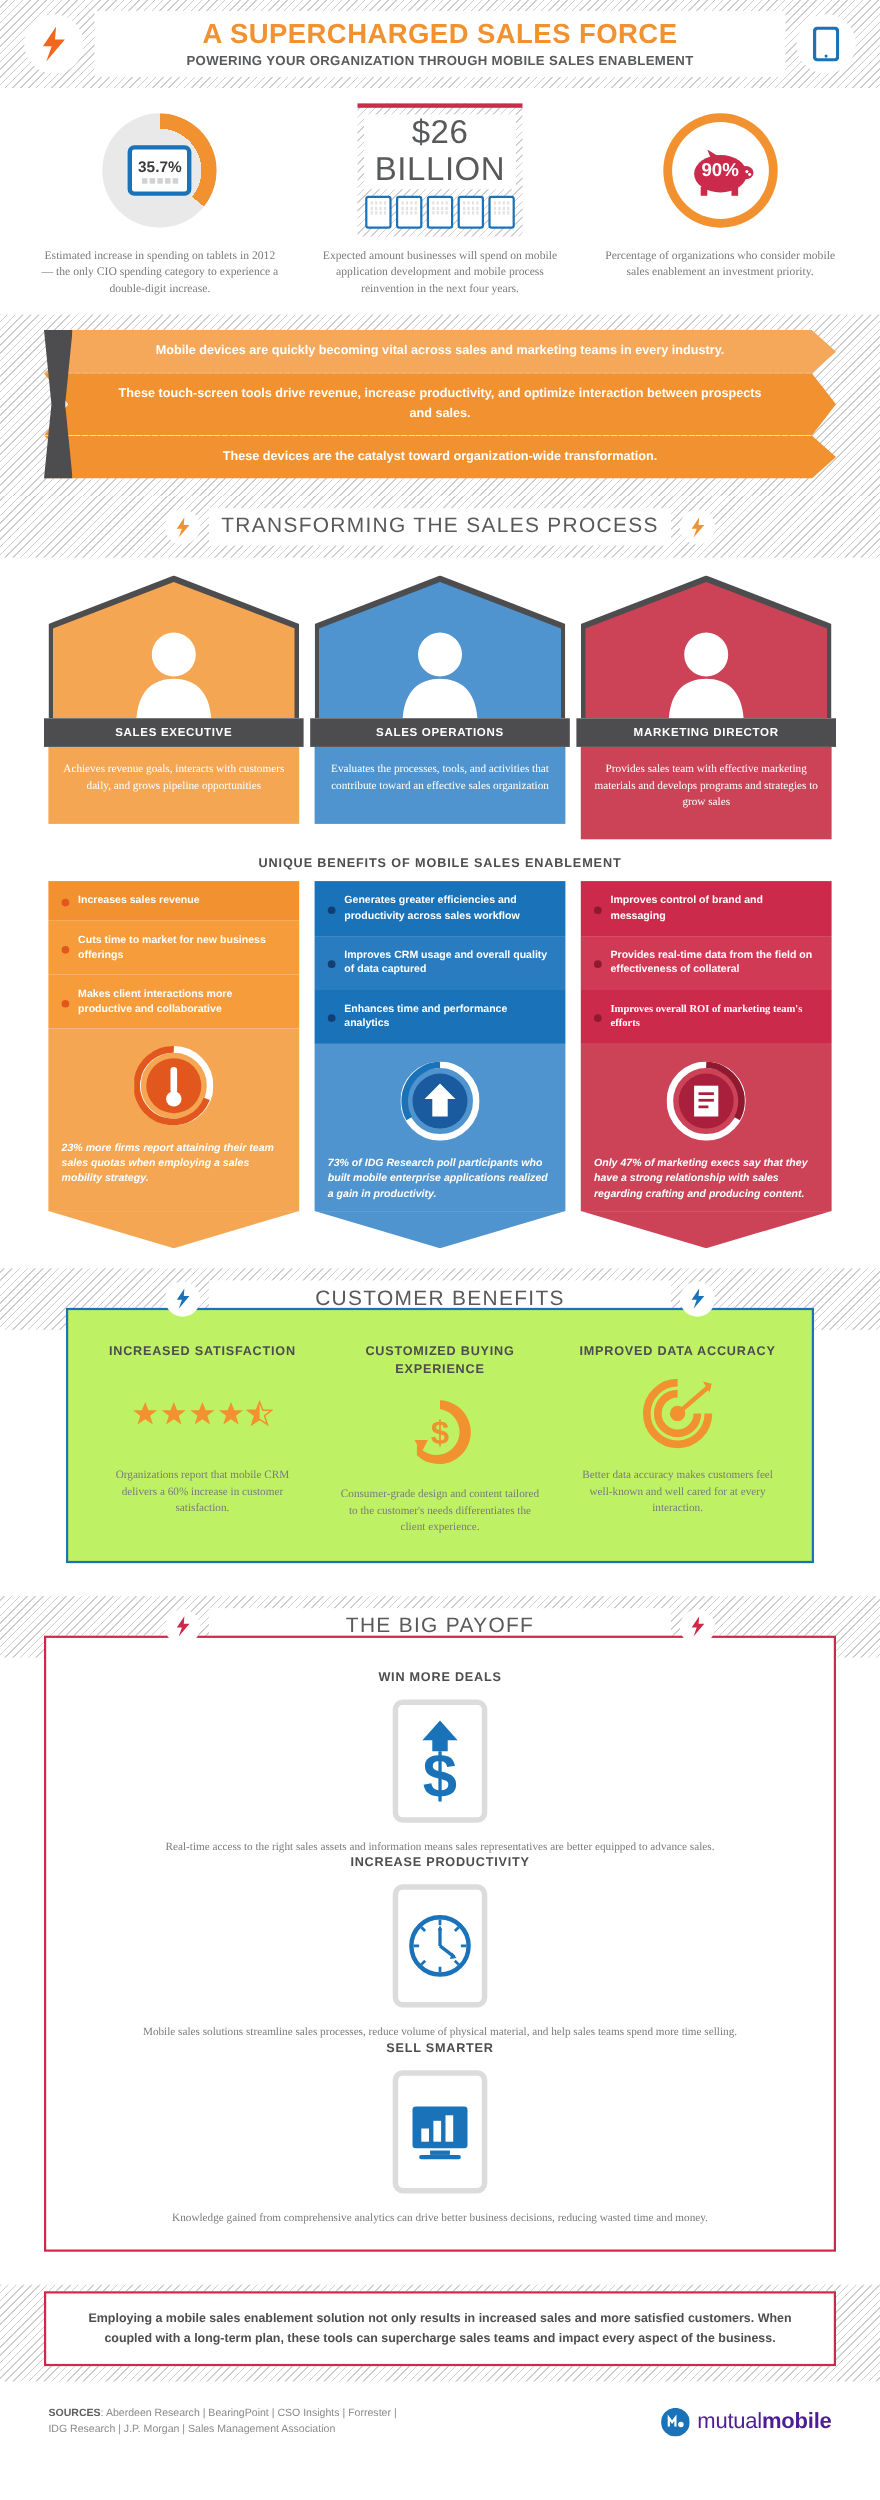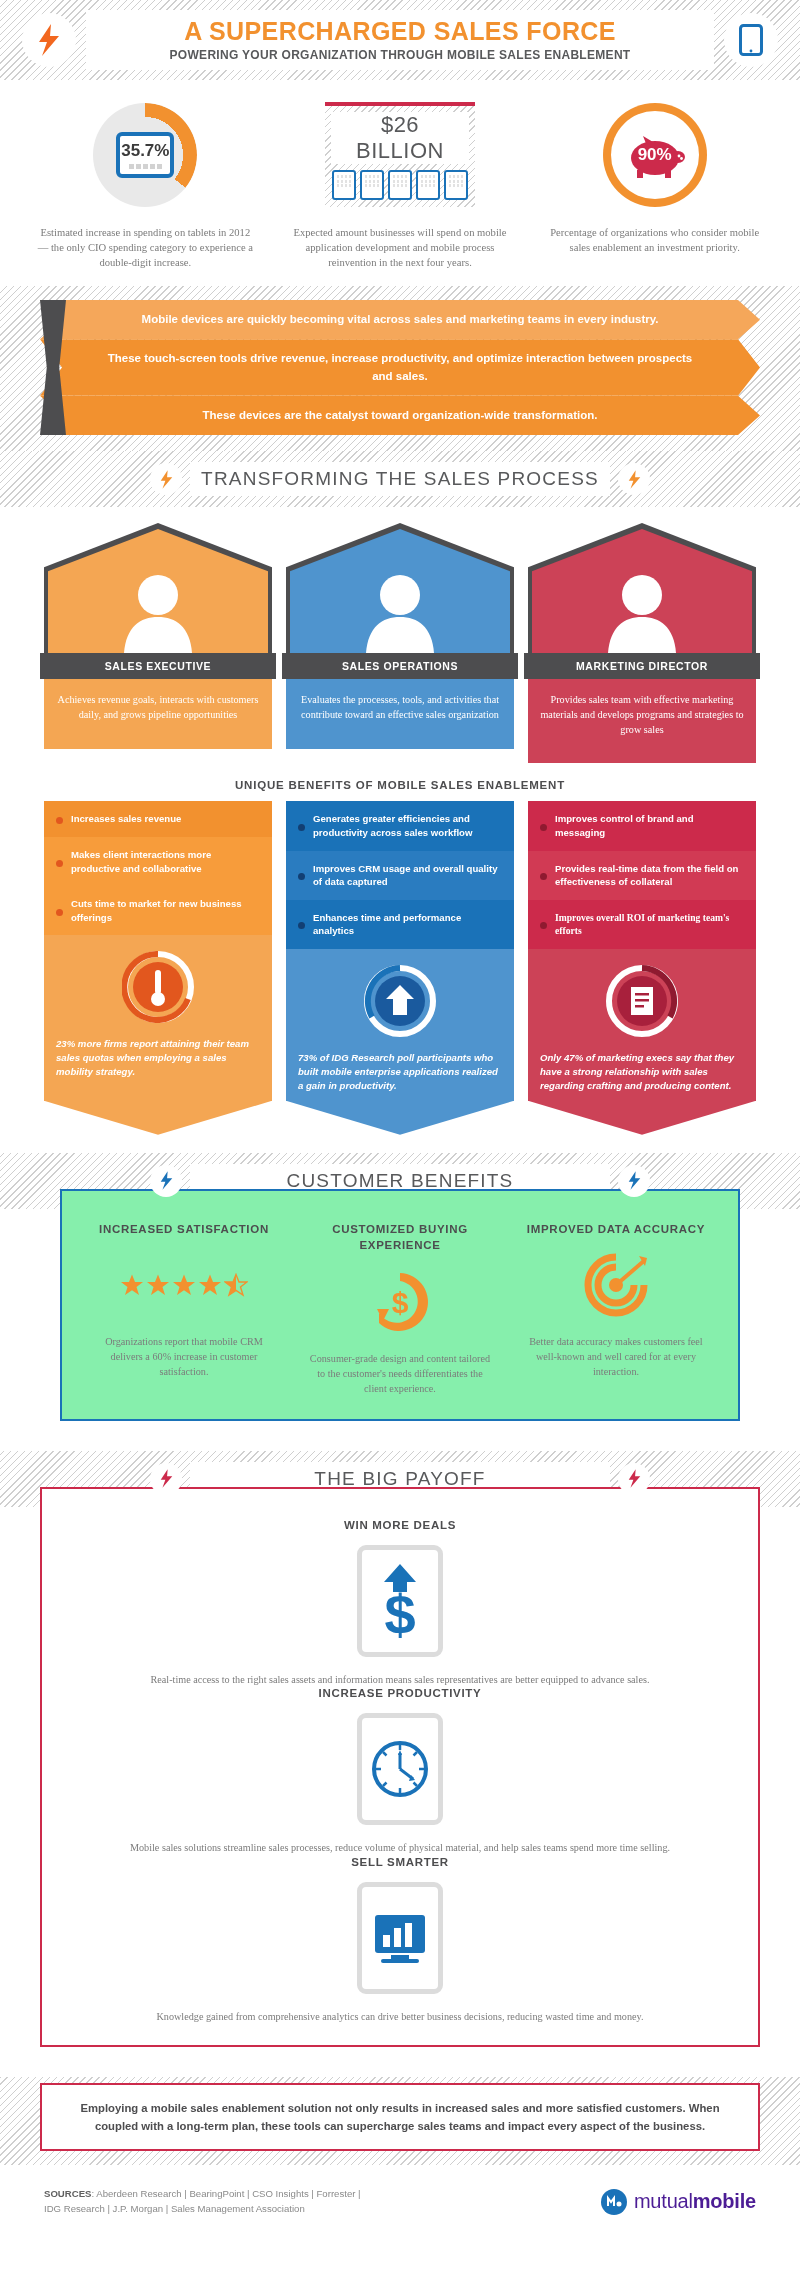--- a/index.html
+++ b/index.html
@@ -85,33 +85,33 @@
     background: conic-gradient(from 0deg, #f2912f 0deg 129deg, rgba(0,0,0,0) 129deg 360deg);
     -webkit-mask: radial-gradient(circle, transparent 38px, #000 38px);
             mask: radial-gradient(circle, transparent 38px, #000 38px);
   }
   .mini-tab {
     position:absolute; left:50%; top:50%; transform:translate(-50%,-50%);
     width:58px; height:46px; border:4px solid #1a72b8; border-radius:6px;
     background:#fff; display:flex; flex-direction:column;
     align-items:center; justify-content:center; gap:3px;
   }
-  .mini-tab .pct { font-size:17px; font-weight:bold; color:#3b3b3b; }
+  .mini-tab .pct { font-size:14px; font-weight:bold; color:#3b3b3b; }
   .mini-tab .dots { display:flex; gap:2px; }
   .mini-tab .dots i { width:5px; height:5px; background:#d2d2d2; display:block; }
 
   
   .billion-wrap { width:150px; }
   .billion-bar { height:4px; background:#cc2a4b; width:100%; }
   .billion-box {
     padding:6px 6px 7px 6px;
     display:flex; flex-direction:column; align-items:center;
   }
   .billion-txt {
-    font-size:22px; color:#58595b; letter-spacing:0.5px;
+    font-size:30px; color:#58595b; letter-spacing:0.5px;
     background:#fff; padding:0 6px; margin-bottom:6px;
   }
   .tabrow { display:flex; gap:4px; }
   .tabrow .tb {
     width:24px; height:30px; border:2.5px solid #1a72b8; border-radius:3px;
     background:#fff; padding:3px; position:relative;
   }
   .tb .grid {
     display:grid; grid-template-columns:repeat(4,1fr); gap:1.5px;
   }
@@ -240,21 +240,21 @@
   .r-stat { background:#cc4257; } .r-tail { background:#cc4257; }
   .r-dot { background:#8f1a30; }
 
   .ring-icon { position:relative; width:72px; height:72px; }
 
   
   .cb-wrap { position:relative; padding-bottom:10px; }
   .cb-box {
     border:2px solid #1a72b8;
     margin:0 60px; padding:30px 14px 22px 14px;
-    display:flex; background:#86efac; position:relative; top:-20px;
+    display:flex; background:#bef264; position:relative; top:-20px;
   }
   .cb-col { flex:1 1 33.33%; text-align:center; padding:0 14px; }
   .cb-head {
     font-size:11.5px; font-weight:bold; color:#4d4d4f;
     letter-spacing:0.7px; line-height:1.45;
   }
   .cb-vis { height:72px; display:flex; align-items:center; justify-content:center; margin-top:12px; }
   .cb-cap {
     font-family:"Liberation Serif", serif;
     font-size:10.2px; line-height:1.45; color:#7b7b7b; margin-top:14px;
@@ -537,27 +537,27 @@
 
   <div class="ub-title">UNIQUE BENEFITS OF MOBILE SALES ENABLEMENT</div>
 
   <div class="benefits">
 
     <div class="bcol">
       <div class="bitem o1">
         <span class="bdot o-dot"></span>
         <span>Increases sales revenue</span>
       </div>
+      <div class="bitem o2">
+        <span class="bdot o-dot"></span>
+        <span>Cuts time to market for new business offerings</span>
+      </div>
       <div class="bitem o3">
         <span class="bdot o-dot"></span>
         <span>Makes client interactions more productive and collaborative</span>
-      </div>
-      <div class="bitem o2">
-        <span class="bdot o-dot"></span>
-        <span>Cuts time to market for new business offerings</span>
       </div>
       <div class="bstat o-stat">
         <div class="ring-icon">
           <svg width="72" height="72" viewBox="0 0 72 72">
             <circle cx="36" cy="36" r="33" fill="none" stroke="#ffffff" stroke-width="6"></circle>
             <path d="M36 3 A33 33 0 1 0 66 48" fill="none" stroke="#e2571e" stroke-width="6"></path>
             <circle cx="36" cy="36" r="25" fill="#e2571e"></circle>
             <rect x="33" y="19" width="6" height="24" rx="3" fill="#fff"></rect>
             <circle cx="36" cy="48" r="7" fill="#fff"></circle>
           </svg>

